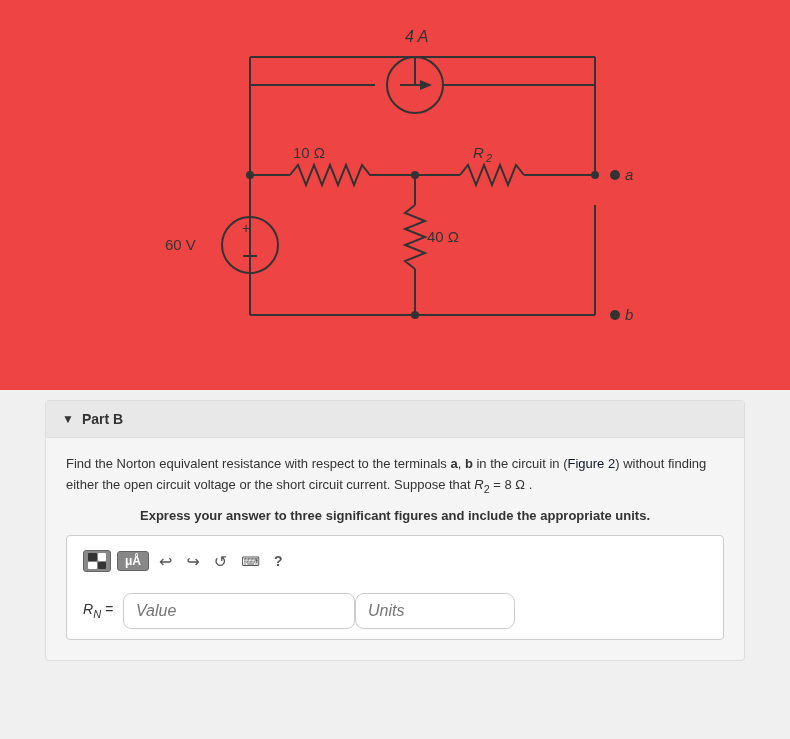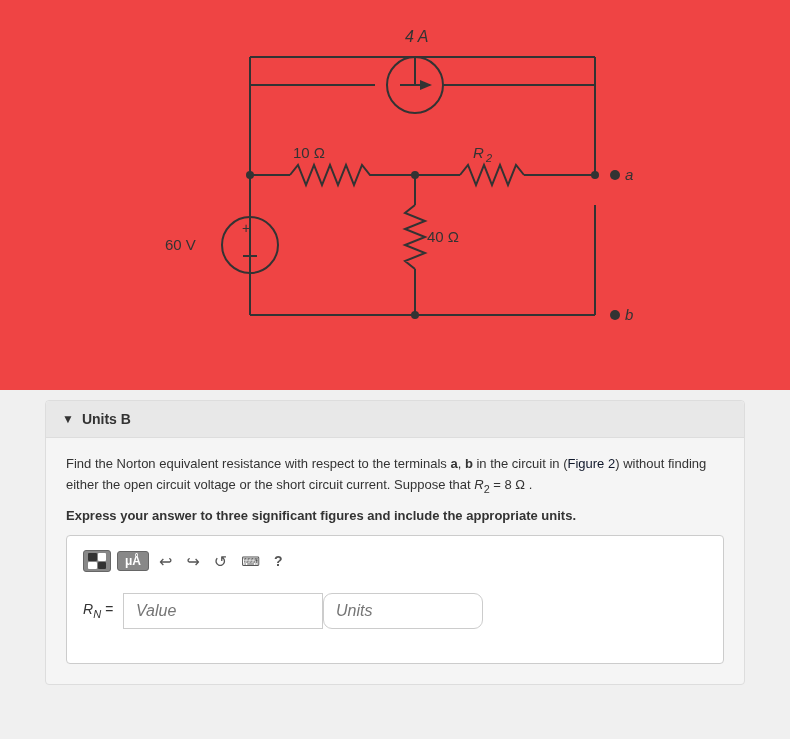--- a/index.html
+++ b/index.html
@@ -71,27 +71,28 @@
     .figure-link {
       color: #0f172a;
       text-decoration: none;
     }
 
     .bold-instruction {
       font-weight: bold;
       font-size: 13px;
       color: #333;
       margin-bottom: 12px;
+      text-align: center;
     }
 
     .answer-box {
       background: #fff;
       border: 1px solid #ccc;
       border-radius: 4px;
-      padding: 14px 16px 34px 16px;
+      padding: 14px 16px 10px 16px;
       width: 100%;
     }
 
     .toolbar {
       display: flex;
       align-items: center;
       gap: 6px;
       margin-bottom: 12px;
       padding-bottom: 8px;
     }
@@ -171,26 +172,26 @@
       white-space: nowrap;
       min-width: 40px;
     }
 
     .rn-label sub {
       font-size: 11px;
     }
 
     .value-input {
       border: 1px solid #ccc;
-      border-radius: 0;
+      border-radius: 8px;
       padding: 8px 12px;
       font-size: 16px;
       color: #aaa;
       font-style: italic;
-      width: 200px;
+      width: 232px;
       outline: none;
     }
 
     .units-input {
       border: 1px solid #ccc;
       border-radius: 9px;
       padding: 8px 12px;
       font-size: 16px;
       color: #aaa;
       font-style: italic;
@@ -288,21 +289,21 @@
     <line x1="145" y1="37" x2="490" y2="37" stroke="#333" stroke-width="2"></line>
     <line x1="145" y1="37" x2="145" y2="65" stroke="#333" stroke-width="2"></line>
     <line x1="490" y1="37" x2="490" y2="65" stroke="#333" stroke-width="2"></line>
 
   </svg>
 </div>
 
 <div class="part-b-container">
   <div class="part-b-header">
     <span class="part-b-arrow">▼</span>
-    <span class="part-b-title">Units B</span>
+    <span class="part-b-title">Part B</span>
   </div>
   <div class="part-b-body">
     <p class="part-b-text">
       Find the Norton equivalent resistance with respect to the terminals <b>a</b>, <b>b</b> in the circuit in
       (<a href="#" class="figure-link">Figure 2</a>) without finding either the open circuit voltage or the short circuit current.
       Suppose that <i>R</i><sub>2</sub> = 8 Ω .
     </p>
     <p class="bold-instruction">Express your answer to three significant figures and include the appropriate units.</p>
 
     <div class="answer-box">

